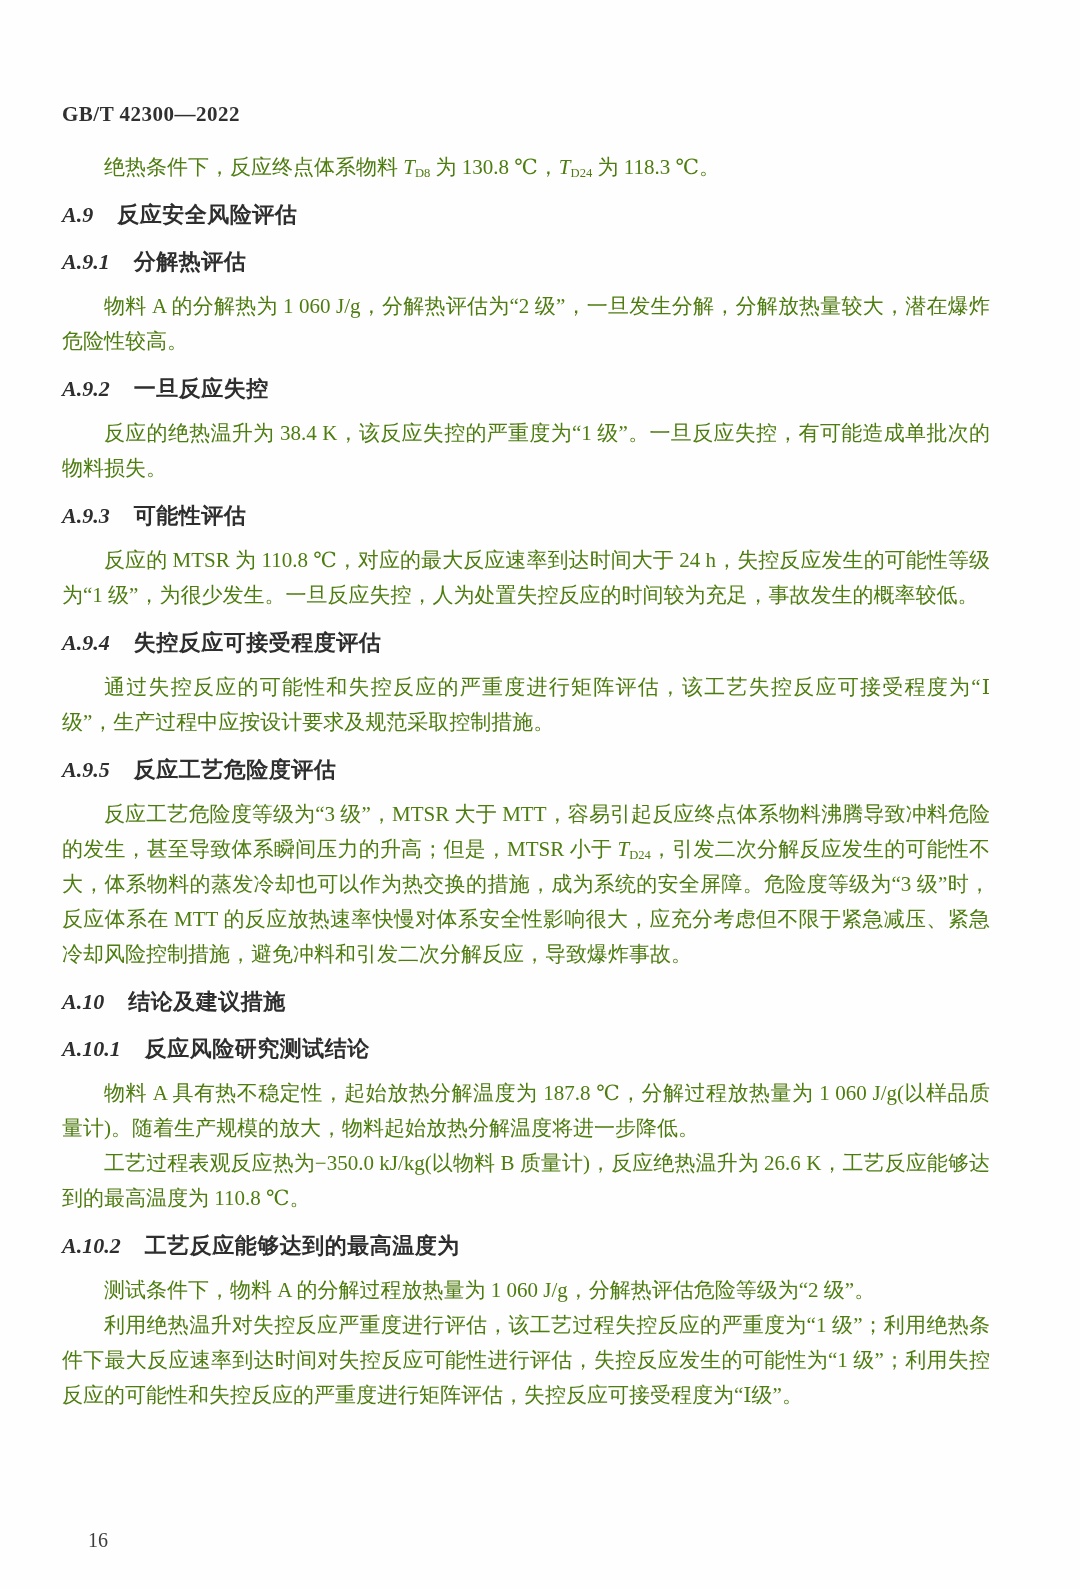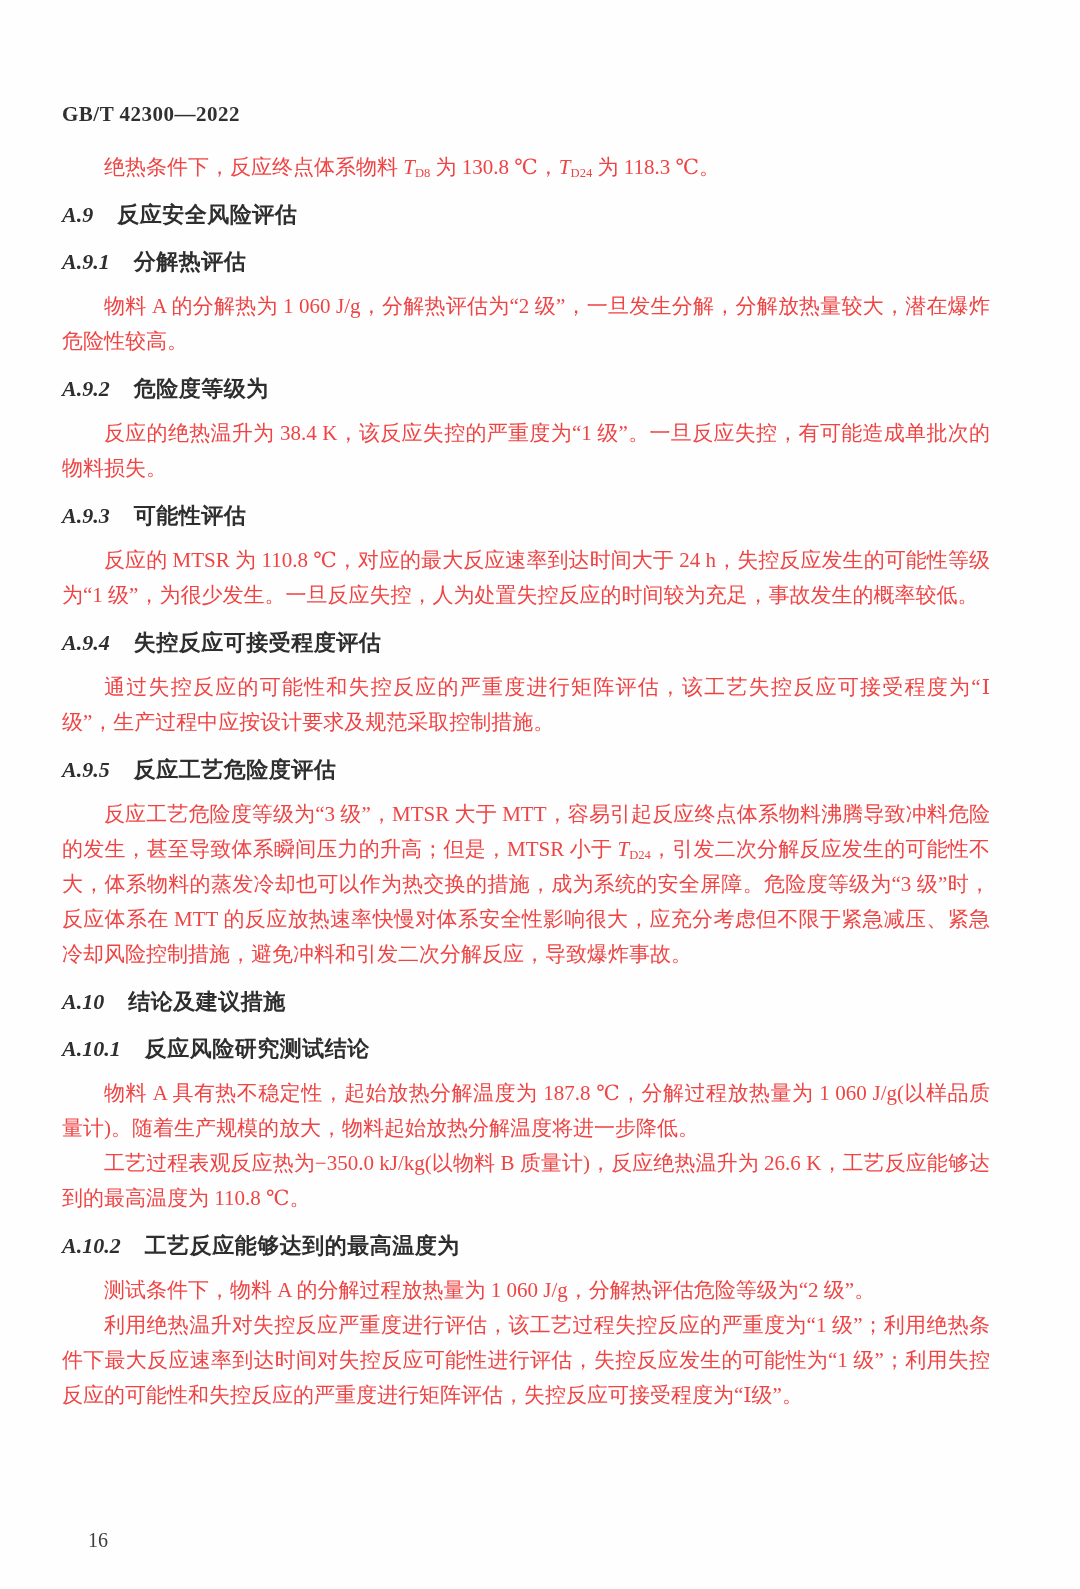--- a/index.html
+++ b/index.html
@@ -22,21 +22,21 @@
     color:#303030;
     margin:0 0 22px 0;
   }
   .para{
     margin:0;
     font-size:21px;
     line-height:35px;
     text-align:justify;
     text-justify:inter-ideograph;
     text-indent:2em;
-    color:#ef4444;
+    color:#4d7c0f;
   }
   .heading{
     font-family:"DejaVu Sans","Liberation Sans",sans-serif;
     font-weight:700;
     font-size:22px;
     line-height:35px;
     margin:12px 0 10px 0;
     color:#2e2e2e;
     letter-spacing:0.5px;
   }
@@ -71,21 +71,21 @@
 <body>
 
 <div class="page">
   <div class="inner">
     <div class="doc-header">GB/T 42300—2022</div>
     <div>
         <p class="para">绝热条件下，反应终点体系物料 <span class="tvar"><i>T</i><sub>D8</sub></span> 为 130.8 ℃，<span class="tvar"><i>T</i><sub>D24</sub></span> 为 118.3 ℃。</p>
         <div class="heading h2"><span class="hnum">A.9</span><span>反应安全风险评估</span></div>
         <div class="heading h3"><span class="hnum">A.9.1</span><span>分解热评估</span></div>
         <p class="para">物料 A 的分解热为 1 060 J/g，分解热评估为“2 级”，一旦发生分解，分解放热量较大，潜在爆炸危险性较高。</p>
-        <div class="heading h3"><span class="hnum">A.9.2</span><span>危险度等级为</span></div>
+        <div class="heading h3"><span class="hnum">A.9.2</span><span>一旦反应失控</span></div>
         <p class="para">反应的绝热温升为 38.4 K，该反应失控的严重度为“1 级”。一旦反应失控，有可能造成单批次的物料损失。</p>
         <div class="heading h3"><span class="hnum">A.9.3</span><span>可能性评估</span></div>
         <p class="para">反应的 MTSR 为 110.8 ℃，对应的最大反应速率到达时间大于 24 h，失控反应发生的可能性等级为“1 级”，为很少发生。一旦反应失控，人为处置失控反应的时间较为充足，事故发生的概率较低。</p>
         <div class="heading h3"><span class="hnum">A.9.4</span><span>失控反应可接受程度评估</span></div>
         <p class="para">通过失控反应的可能性和失控反应的严重度进行矩阵评估，该工艺失控反应可接受程度为“Ⅰ级”，生产过程中应按设计要求及规范采取控制措施。</p>
         <div class="heading h3"><span class="hnum">A.9.5</span><span>反应工艺危险度评估</span></div>
         <p class="para">反应工艺危险度等级为“3 级”，MTSR 大于 MTT，容易引起反应终点体系物料沸腾导致冲料危险的发生，甚至导致体系瞬间压力的升高；但是，MTSR 小于 <span class="tvar"><i>T</i><sub>D24</sub></span>，引发二次分解反应发生的可能性不大，体系物料的蒸发冷却也可以作为热交换的措施，成为系统的安全屏障。危险度等级为“3 级”时，反应体系在 MTT 的反应放热速率快慢对体系安全性影响很大，应充分考虑但不限于紧急减压、紧急冷却风险控制措施，避免冲料和引发二次分解反应，导致爆炸事故。</p>
         <div class="heading h2"><span class="hnum">A.10</span><span>结论及建议措施</span></div>
         <div class="heading h3"><span class="hnum">A.10.1</span><span>反应风险研究测试结论</span></div>
         <p class="para">物料 A 具有热不稳定性，起始放热分解温度为 187.8 ℃，分解过程放热量为 1 060 J/g(以样品质量计)。随着生产规模的放大，物料起始放热分解温度将进一步降低。</p>

